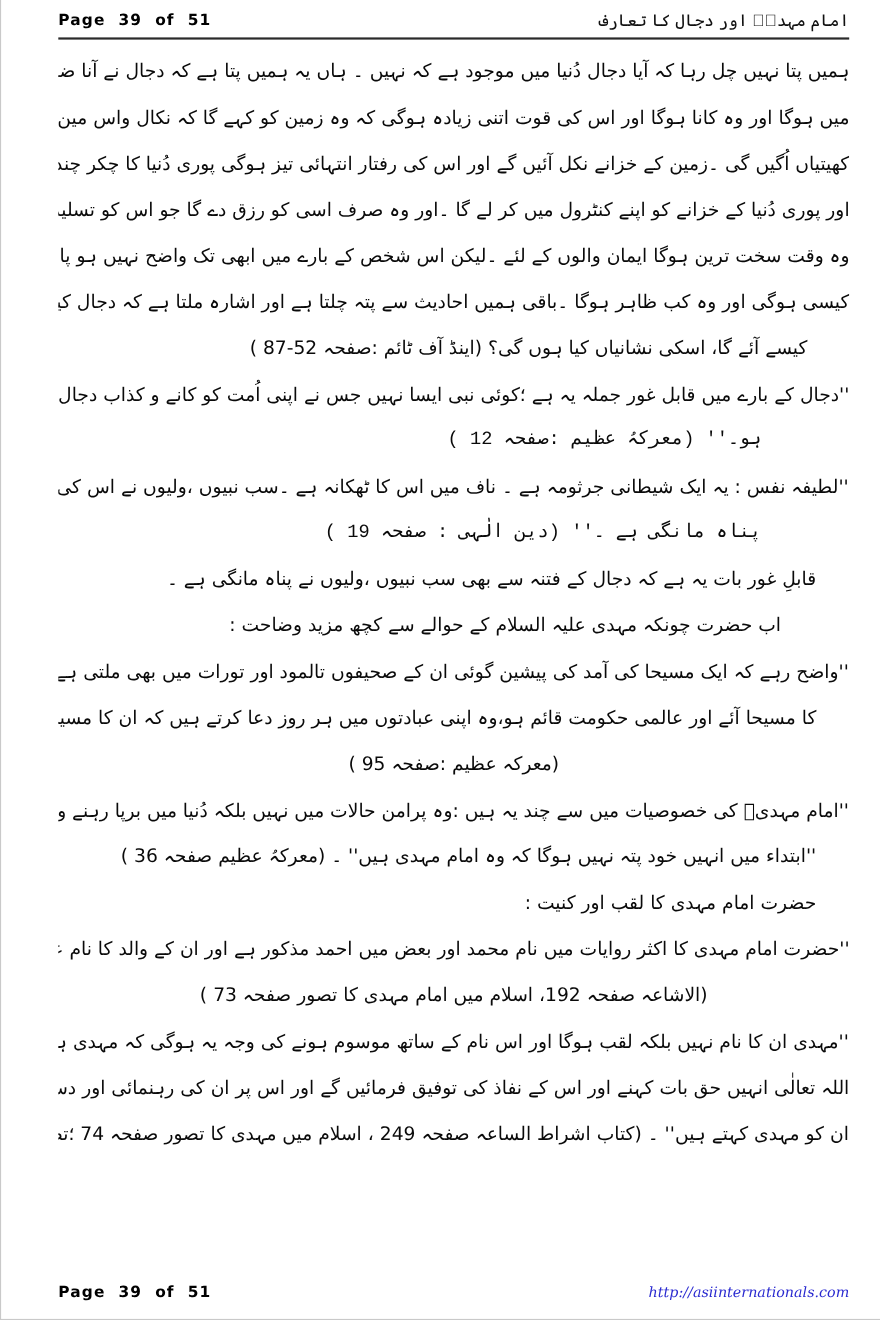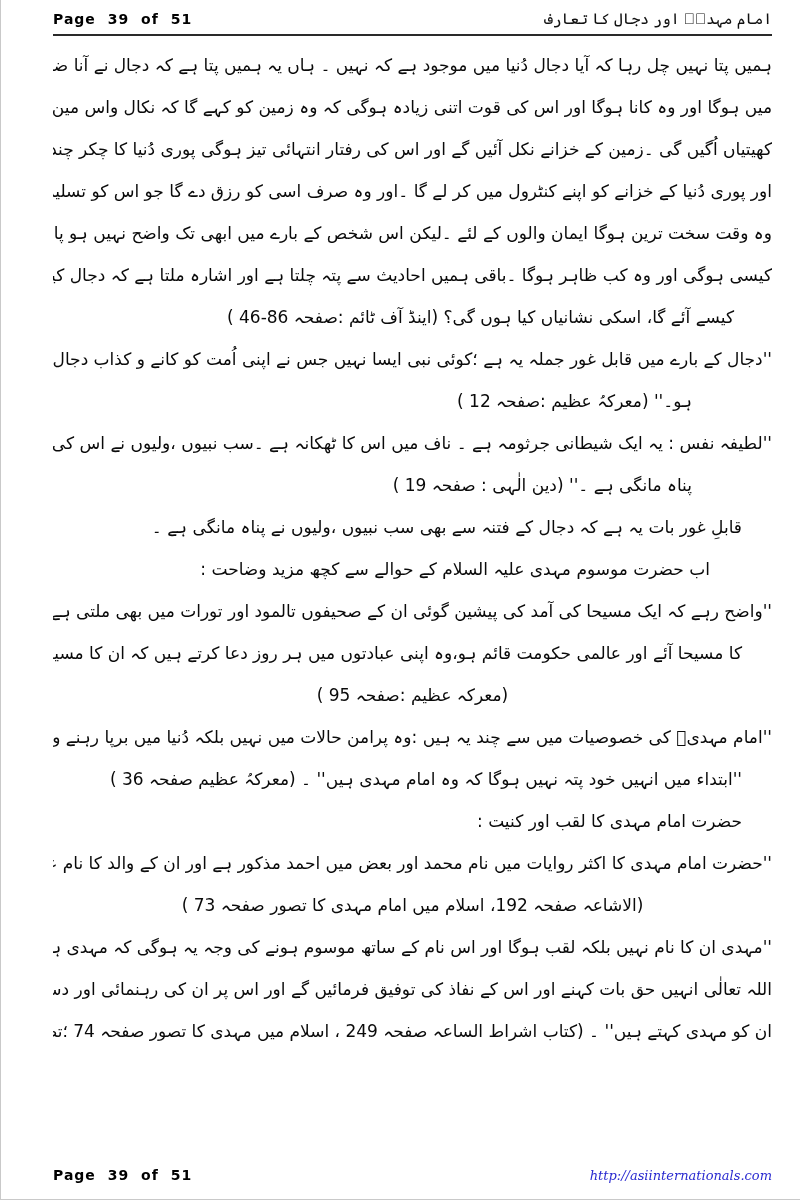--- a/index.html
+++ b/index.html
@@ -31,21 +31,21 @@
     height:42px;
     white-space:nowrap;
     overflow:hidden;
     color:#0a0a0a;
   }
   .j{text-align:justify;text-align-last:justify;}
   .r{text-align:right;}
   .l{text-align:center;direction:rtl;}
   .ind1{padding-right:30px;box-sizing:border-box;}
   .ind2{padding-right:62px;box-sizing:border-box;}
-  .ind3{padding-right:80px;box-sizing:border-box;}
+  .ind3{padding-right:80px;box-sizing:border-box;font-family:Liberation Mono, monospace;}
   .ind0{padding-right:38px;box-sizing:border-box;}
 
   
   .footer{position:absolute;left:28px;right:28px;bottom:16px;
           display:flex;justify-content:space-between;align-items:baseline;}
   .site-link{font-family:"DejaVu Serif",serif;font-style:italic;font-size:13px;
              color:#2a2ad0;text-decoration:none;}
 </style>
 </head>
 <body>
@@ -57,27 +57,27 @@
     <span class="doc-title">امام مہدیؑ اور دجال کا تعارف</span>
   </div>
 
   <div class="content">
     <div class="line j">ہمیں پتا نہیں چل رہا کہ آیا دجال دُنیا میں موجود ہے کہ نہیں ۔ ہاں یہ ہمیں پتا ہے کہ دجال نے آنا ضرور ہے ۔اور وہ انسانی شکل</div>
     <div class="line j">میں ہوگا اور وہ کانا ہوگا اور اس کی قوت اتنی زیادہ ہوگی کہ وہ زمین کو کہے گا کہ نکال واس مین سے خزانے اور وہاں لہلہاتی ہوئی</div>
     <div class="line j">کھیتیاں اُگیں گی ۔زمین کے خزانے نکل آئیں گے اور اس کی رفتار انتہائی تیز ہوگی پوری دُنیا کا چکر چند دِنوں میں لگائے گا</div>
     <div class="line j">اور پوری دُنیا کے خزانے کو اپنے کنٹرول میں کر لے گا ۔اور وہ صرف اسی کو رزق دے گا جو اس کو تسلیم کریگا کہ ہاں تو خدا ہے ۔اور</div>
     <div class="line j">وہ وقت سخت ترین ہوگا ایمان والوں کے لئے ۔لیکن اس شخص کے بارے میں ابھی تک واضح نہیں ہو پا رہا ہے کہ اس کی شکل</div>
     <div class="line j">کیسی ہوگی اور وہ کب ظاہر ہوگا ۔باقی ہمیں احادیث سے پتہ چلتا ہے اور اشارہ ملتا ہے کہ دجال کیسا ہوگا اور کب آئے گا،</div>
-    <div class="line r ind0">کیسے آئے گا، اسکی نشانیاں کیا ہوں گی؟ (اینڈ آف ٹائم :صفحہ 86-46 )</div>
+    <div class="line r ind0">کیسے آئے گا، اسکی نشانیاں کیا ہوں گی؟ (اینڈ آف ٹائم :صفحہ 52-87 )</div>
     <div class="line j">''دجال کے بارے میں قابل غور جملہ یہ ہے ؛کوئی نبی ایسا نہیں جس نے اپنی اُمت کو کانے و کذاب دجال سے نہ ڈرایا</div>
     <div class="line r ind3">ہو۔''  (معرکہُ عظیم :صفحہ 12 )</div>
     <div class="line j">''لطیفہ نفس : یہ ایک شیطانی جرثومہ ہے ۔ ناف میں اس کا ٹھکانہ ہے ۔سب نبیوں ،ولیوں نے اس کی شرارت سے</div>
     <div class="line r ind3">پناہ مانگی ہے ۔''  (دین الٰہی :  صفحہ 19 )</div>
     <div class="line r ind1">قابلِ غور بات یہ ہے کہ دجال کے فتنہ سے بھی سب نبیوں ،ولیوں نے پناہ مانگی ہے ۔</div>
-    <div class="line r ind2">اب حضرت موسوم مہدی علیہ السلام کے حوالے سے کچھ مزید وضاحت :</div>
+    <div class="line r ind2">اب حضرت چونکہ مہدی علیہ السلام کے حوالے سے کچھ مزید وضاحت :</div>
     <div class="line j">''واضح رہے کہ ایک مسیحا کی آمد کی پیشین گوئی ان کے صحیفوں تالمود اور تورات میں بھی ملتی ہے ۔وہ بے چین ہیں کہ ان</div>
     <div class="line r ind1">کا مسیحا آئے اور عالمی حکومت قائم ہو،وہ اپنی عبادتوں میں ہر روز دعا کرتے ہیں کہ ان کا مسیحا جلد آئے ۔''</div>
     <div class="line l">(معرکہ عظیم :صفحہ  95 )</div>
     <div class="line j">''امام مہدیؑ کی خصوصیات میں سے چند یہ ہیں :وہ پرامن حالات میں نہیں بلکہ دُنیا میں برپا رہنے والی جنگوں کے پس</div>
     <div class="line r ind1">''ابتداء میں انہیں خود پتہ نہیں ہوگا کہ وہ امام مہدی ہیں'' ۔ (معرکہُ عظیم  صفحہ 36 )</div>
     <div class="line r ind1">حضرت امام مہدی کا لقب اور کنیت :</div>
     <div class="line j">''حضرت امام مہدی کا اکثر روایات میں نام محمد  اور بعض میں احمد مذکور ہے اور ان کے والد کا نام عبداللہ ہوگا ۔''</div>
     <div class="line l">(الاشاعہ صفحہ 192،   اسلام میں امام مہدی کا تصور صفحہ  73 )</div>
     <div class="line j">''مہدی ان کا نام نہیں بلکہ لقب ہوگا اور اس نام کے ساتھ موسوم ہونے کی وجہ یہ ہوگی کہ مہدی ہدایت سے ہے ۔چونکہ</div>
     <div class="line j">اللہ تعالٰی انہیں حق بات کہنے اور اس کے نفاذ کی توفیق فرمائیں گے اور اس پر ان کی رہنمائی اور دستگیری فرمائیں گے اور اس لئے</div>

